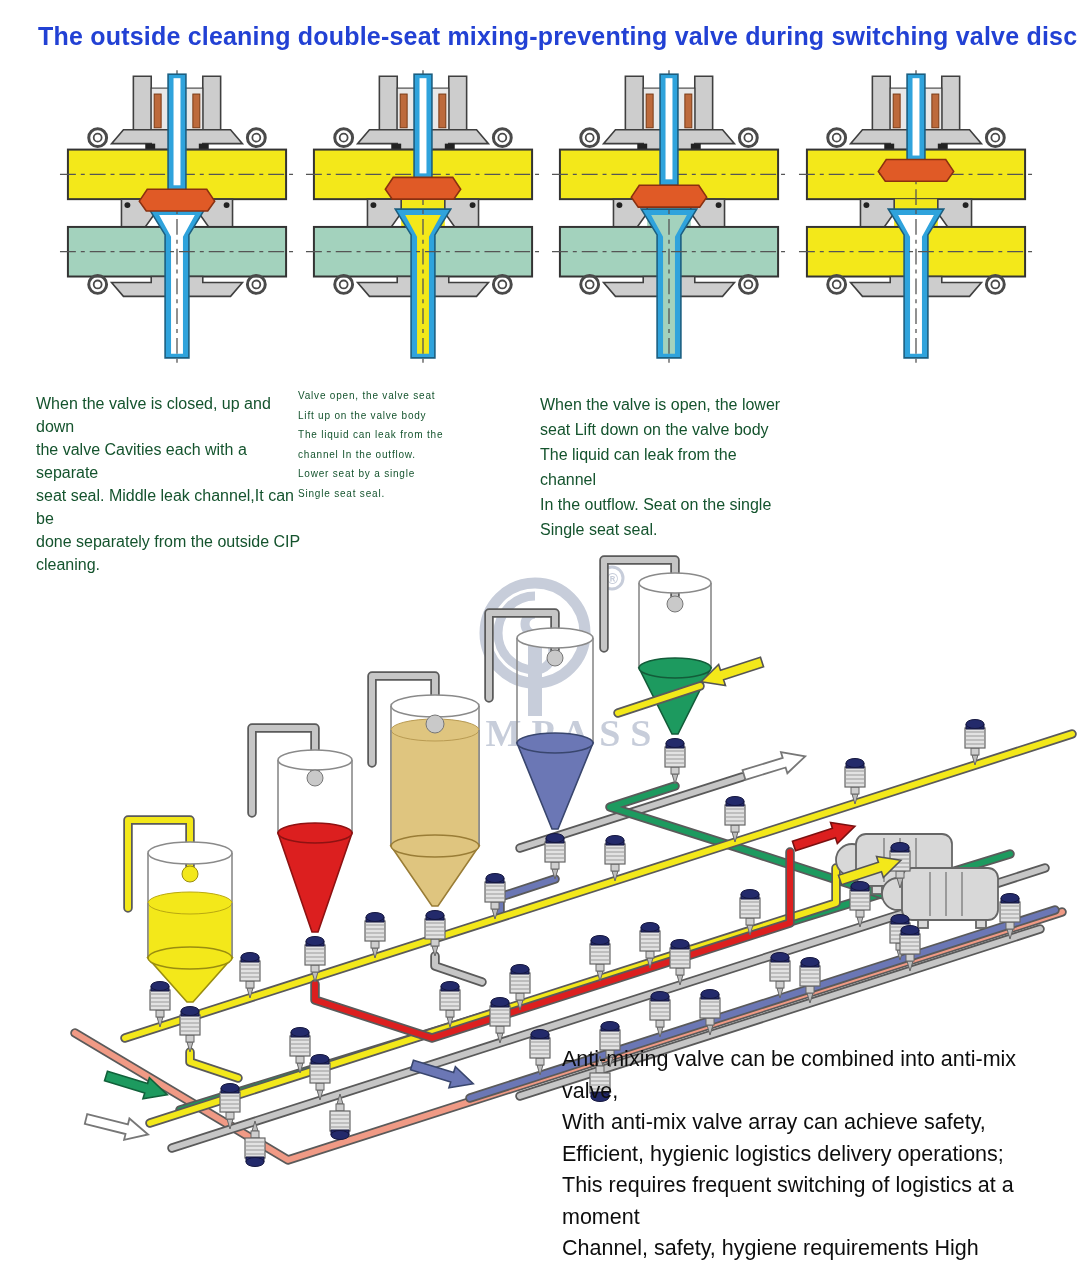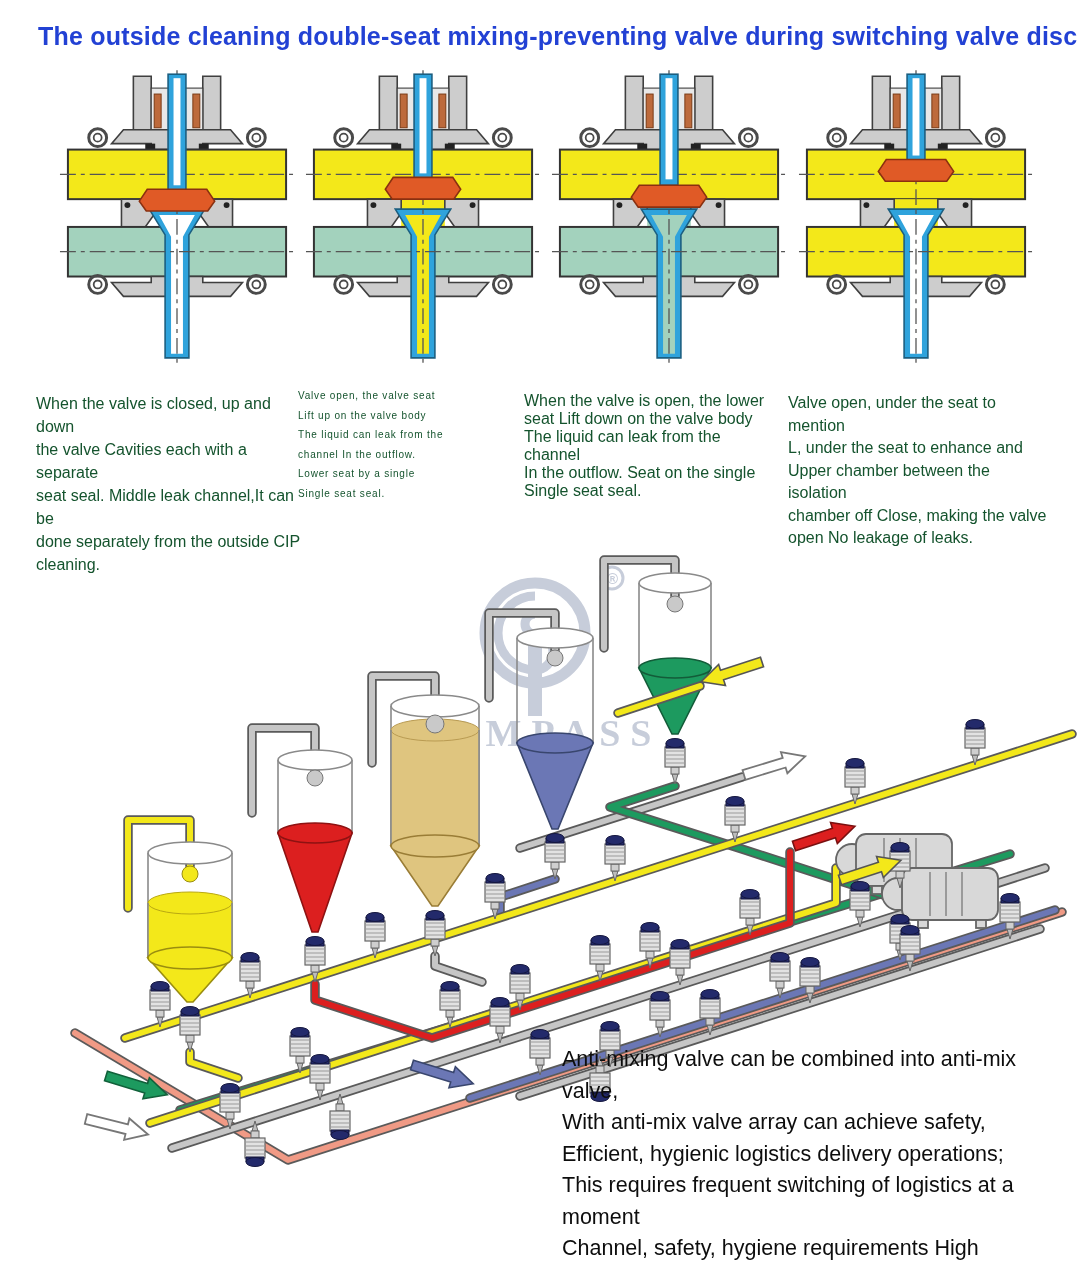--- a/index.html
+++ b/index.html
@@ -6,21 +6,21 @@
   .page{position:relative;width:1080px;height:1268px;background:#fff;overflow:hidden;
         font-family:"Liberation Sans", sans-serif;color:#111;}
   .title{position:absolute;left:38px;top:22px;font-size:25px;font-weight:bold;
          color:var(--title_blue);letter-spacing:.2px;white-space:nowrap;}
   .valve-row{position:absolute;top:70px;left:0;width:1080px;height:300px;}
   .valve-fig{position:absolute;top:0;width:238px;height:298px;}
   .vf1{left:58px;} .vf2{left:304px;} .vf3{left:550px;} .vf4{left:797px;}
   .cap{position:absolute;top:376px;font-size:16px;line-height:23px;color:#14532d;}
   .cap1{left:36px;width:270px;}
   .cap2{left:298px;width:244px;font-size:10px;line-height:19.5px;letter-spacing:.8px;}
-  .cap3{left:524px;width:256px;line-height:18px;}
+  .cap3{left:540px;width:256px;line-height:25px;}
   .cap4{left:788px;width:264px;line-height:22.5px;}
   .plant{position:absolute;left:0;top:538px;width:1080px;height:650px;}
   .desc{position:absolute;left:562px;top:1044px;width:470px;font-size:21.5px;
         line-height:31.5px;color:#0d0d0d;}
   
   .met{fill:#cdcdcd;stroke:#3f3f3f;stroke-width:1.6;}
   .met2{fill:#e8e8e8;stroke:#3f3f3f;stroke-width:1.1;}
   .guide{fill:#bd6a3c;stroke:#7a3a14;stroke-width:1;}
   .pup{fill:var(--up);stroke:#333;stroke-width:2;}
   .pdn{fill:var(--dn);stroke:#333;stroke-width:2;}
@@ -144,21 +144,20 @@
         <rect class="stem" x="111" y="4" width="18" height="88"></rect>
         <rect class="stemcore" x="116.5" y="8" width="7" height="78"></rect>
         <path class="disc" transform="translate(0,90)" d="M90,0 L150,0 L158,12 L151,22 L89,22 L82,12 Z"></path>
       </svg>
     </div>
   </div>
 
   <p class="cap cap1">When the valve is closed, up and down<br>the valve Cavities each with a separate<br>seat seal. Middle leak channel,It can be<br>done separately from the outside CIP<br>cleaning.</p>
   <p class="cap cap2">Valve open, the valve seat<br>Lift up on the valve body<br>The liquid can leak from the<br>channel In the outflow.<br>Lower seat by a single<br>Single seat seal.</p>
   <p class="cap cap3">When the valve is open, the lower<br>seat Lift down on the valve body<br>The liquid can leak from the channel<br>In the outflow. Seat on the single<br>Single seat seal.</p>
-  <p class="cap cap4">Valve open, under the seat to mention<br>L, under the seat to enhance and<br>Upper chamber between the isolation<br>chamber off Close, making the valve<br>open No leakage of leaks.</p>
 
   <svg class="plant" viewBox="0 0 1080 650">
     <defs>
       <path id="pp_salmon" d="M75,495 L288,622 L1062,374"></path>
       <path id="pp_gray1" d="M172,610 L1045,330"></path>
       <path id="pp_gray2" d="M520,558 L1040,391"></path>
       <path id="pp_gray3" d="M520,310 L742,239"></path>
       <path id="pp_green1" d="M180,572 L1010,316"></path>
       <path id="pp_green2" d="M675,248 L610,269 L745,312 L905,364"></path>
       <path id="pp_blue1" d="M470,560 L1055,372"></path>

